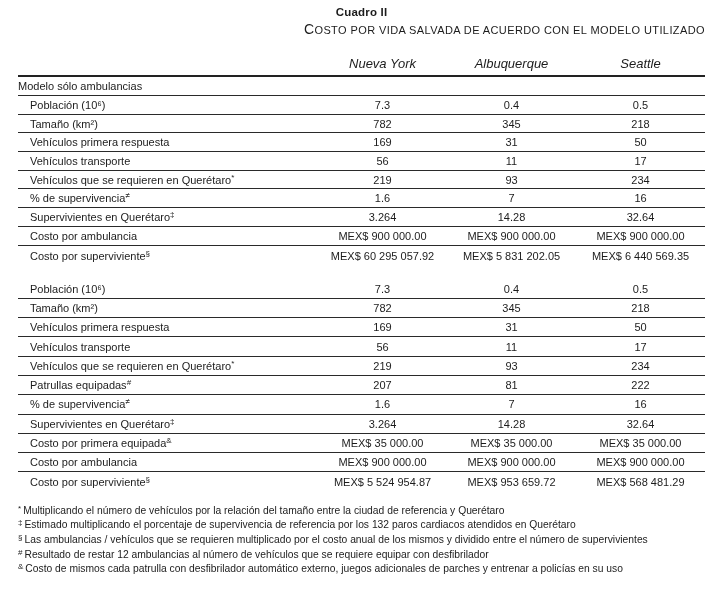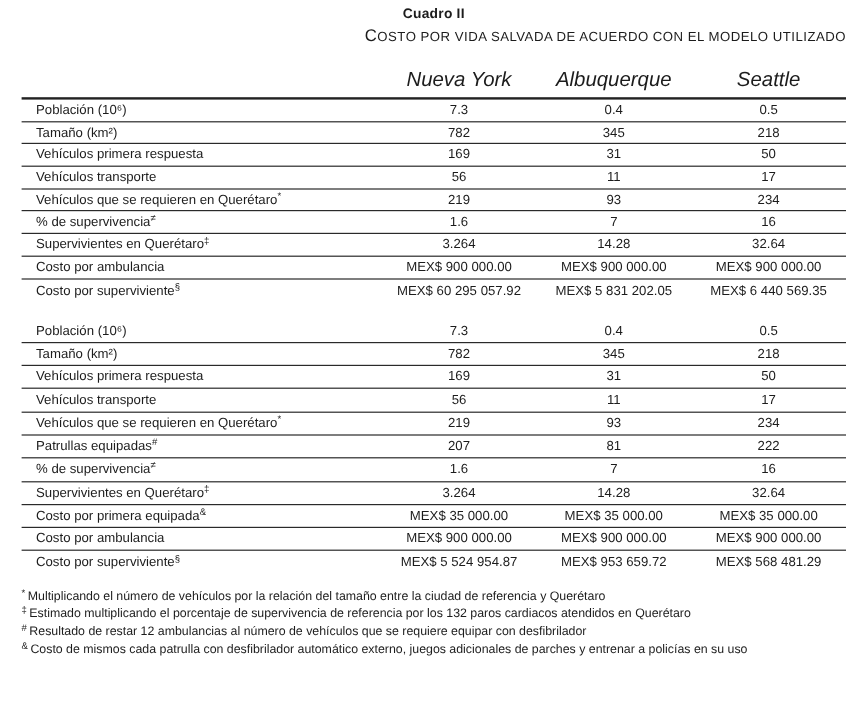--- a/index.html
+++ b/index.html
@@ -32,21 +32,21 @@
     align-items: flex-end;
     margin-top: 19px;
     padding-bottom: 4px;
     border-bottom: 2px solid #222222;
   }
   .label-col { width: 300px; flex: none; }
   .data-col {
     width: 129px; flex: none;
     text-align: center;
     font-style: italic;
-    font-size: 17px;
+    font-size: 13px;
   }
 
   .section-header {
     font-size: 11px;
     height: 18px;
     display: flex;
     align-items: center;
   }
   .section-header.ruled { border-bottom: 1px solid #2a2a2a; }
   .section + .section { margin-top: 13px; }
@@ -82,20 +82,21 @@
 
   <div class="colheads">
     <div class="label-col"></div>
     <div class="data-col">Nueva York</div>
     <div class="data-col">Albuquerque</div>
     <div class="data-col">Seattle</div>
   </div>
 
   <div id="table-body">
       <div class="section">
+        <div class="section-header ruled">Modelo sólo ambulancias</div>
         <div class="row">
           <div class="cell-label"><span>Población (10⁶)</span></div>
           <div class="cell-value">7.3</div>
           <div class="cell-value">0.4</div>
           <div class="cell-value">0.5</div>
         </div>
         <div class="row">
           <div class="cell-label"><span>Tamaño (km²)</span></div>
           <div class="cell-value">782</div>
           <div class="cell-value">345</div>
@@ -210,16 +211,17 @@
           <div class="cell-value">MEX$ 5 524 954.87</div>
           <div class="cell-value">MEX$ 953 659.72</div>
           <div class="cell-value">MEX$ 568 481.29</div>
         </div>
       </div>
     </div>
 
   <div class="footnotes" id="footnotes">
       <div class="footnote"><sup class="mark">*</sup><span>Multiplicando el número de vehículos por la relación del tamaño entre la ciudad de referencia y Querétaro</span></div>
       <div class="footnote"><sup class="mark">‡</sup><span>Estimado multiplicando el porcentaje de supervivencia de referencia por los 132 paros cardiacos atendidos en Querétaro</span></div>
+      <div class="footnote"><sup class="mark">§</sup><span>Las ambulancias / vehículos que se requieren multiplicado por el costo anual de los mismos y dividido entre el número de supervivientes</span></div>
       <div class="footnote"><sup class="mark">#</sup><span>Resultado de restar 12 ambulancias al número de vehículos que se requiere equipar con desfibrilador</span></div>
       <div class="footnote"><sup class="mark">&amp;</sup><span>Costo de mismos cada patrulla con desfibrilador automático externo, juegos adicionales de parches y entrenar a policías en su uso</span></div>
     </div>
 </div>
 
 </body></html>

